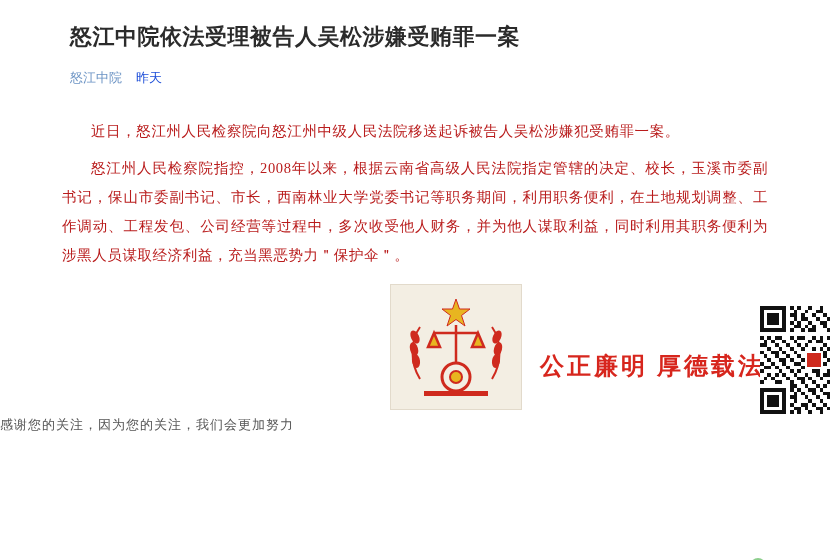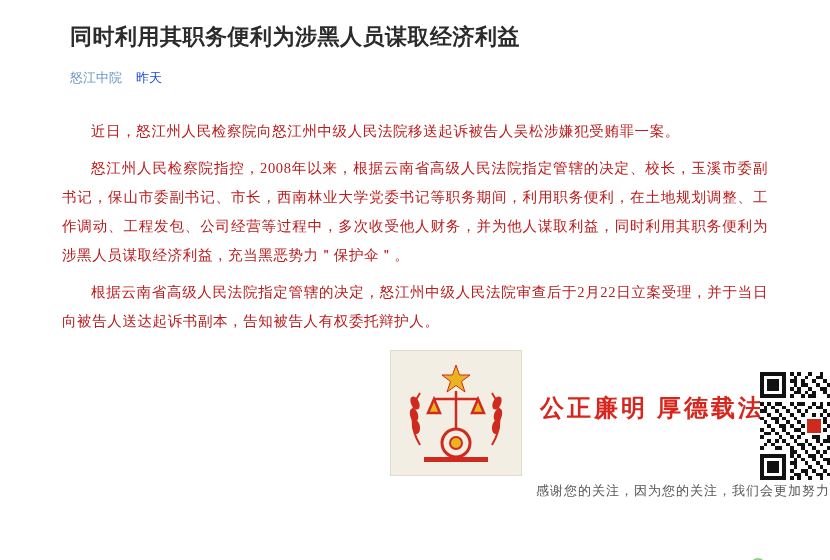--- a/index.html
+++ b/index.html
@@ -69,42 +69,42 @@
     height: 124px;
     background: #f3eee3;
     border: 1px solid #e2dacb;
     display: flex;
     align-items: center;
     justify-content: center;
   }
   .slogan {
     position: absolute;
     left: 540px;
-    top: 42px;
+    top: 66px;
     font-size: 24px;
     font-weight: bold;
     color: #d7261d;
     letter-spacing: 3px;
     font-family: "Liberation Serif", serif;
     white-space: nowrap;
   }
   .qr-box {
     position: absolute;
     left: 760px;
     top: 22px;
     width: 108px;
     height: 108px;
     background: #ffffff;
   }
   .thanks {
     position: absolute;
     left: 0;
     right: 0;
     top: 132px;
-    text-align: right;
+    text-align: left;
     font-size: 13px;
     color: #555;
     letter-spacing: 1px;
     font-family: "Liberation Serif", serif;
   }
   .watermark {
     position: absolute;
     right: 14px;
     bottom: 8px;
     display: flex;
@@ -138,31 +138,30 @@
   .watermark-text {
     font-size: 11px;
     color: #8a8a8a;
   }
 </style>
 </head>
 <body>
 
 <div class="page">
 
-  <h1 class="article-title">同时利用其职务便利为涉黑人员谋取经济利益</h1>
+  <h1 class="article-title">怒江中院依法受理被告人吴松涉嫌受贿罪一案</h1>
 
   <div class="meta-row">
     <span class="meta-source">怒江中院</span>
     <span class="meta-date">昨天</span>
   </div>
 
   <div class="body-text">
     <p>近日，怒江州人民检察院向怒江州中级人民法院移送起诉被告人吴松涉嫌犯受贿罪一案。</p>
     <p>怒江州人民检察院指控，2008年以来，根据云南省高级人民法院指定管辖的决定、校长，玉溪市委副书记，保山市委副书记、市长，西南林业大学党委书记等职务期间，利用职务便利，在土地规划调整、工作调动、工程发包、公司经营等过程中，多次收受他人财务，并为他人谋取利益，同时利用其职务便利为涉黑人员谋取经济利益，充当黑恶势力＂保护伞＂。</p>
-    <p>根据云南省高级人民法院指定管辖的决定，怒江州中级人民法院审查后于2月22日立案受理，并于当日向被告人送达起诉书副本，告知被告人有权委托辩护人。</p>
   </div>
 
   <div class="emblem-block">
 
     <div class="emblem-box">
       <svg width="112" height="108" viewBox="0 0 112 108">
 
         <g stroke="#cf2a1e" stroke-width="2" fill="none">
           <path d="M20 86 C10 70 10 48 20 34"></path>
           <path d="M92 86 C102 70 102 48 92 34"></path>

